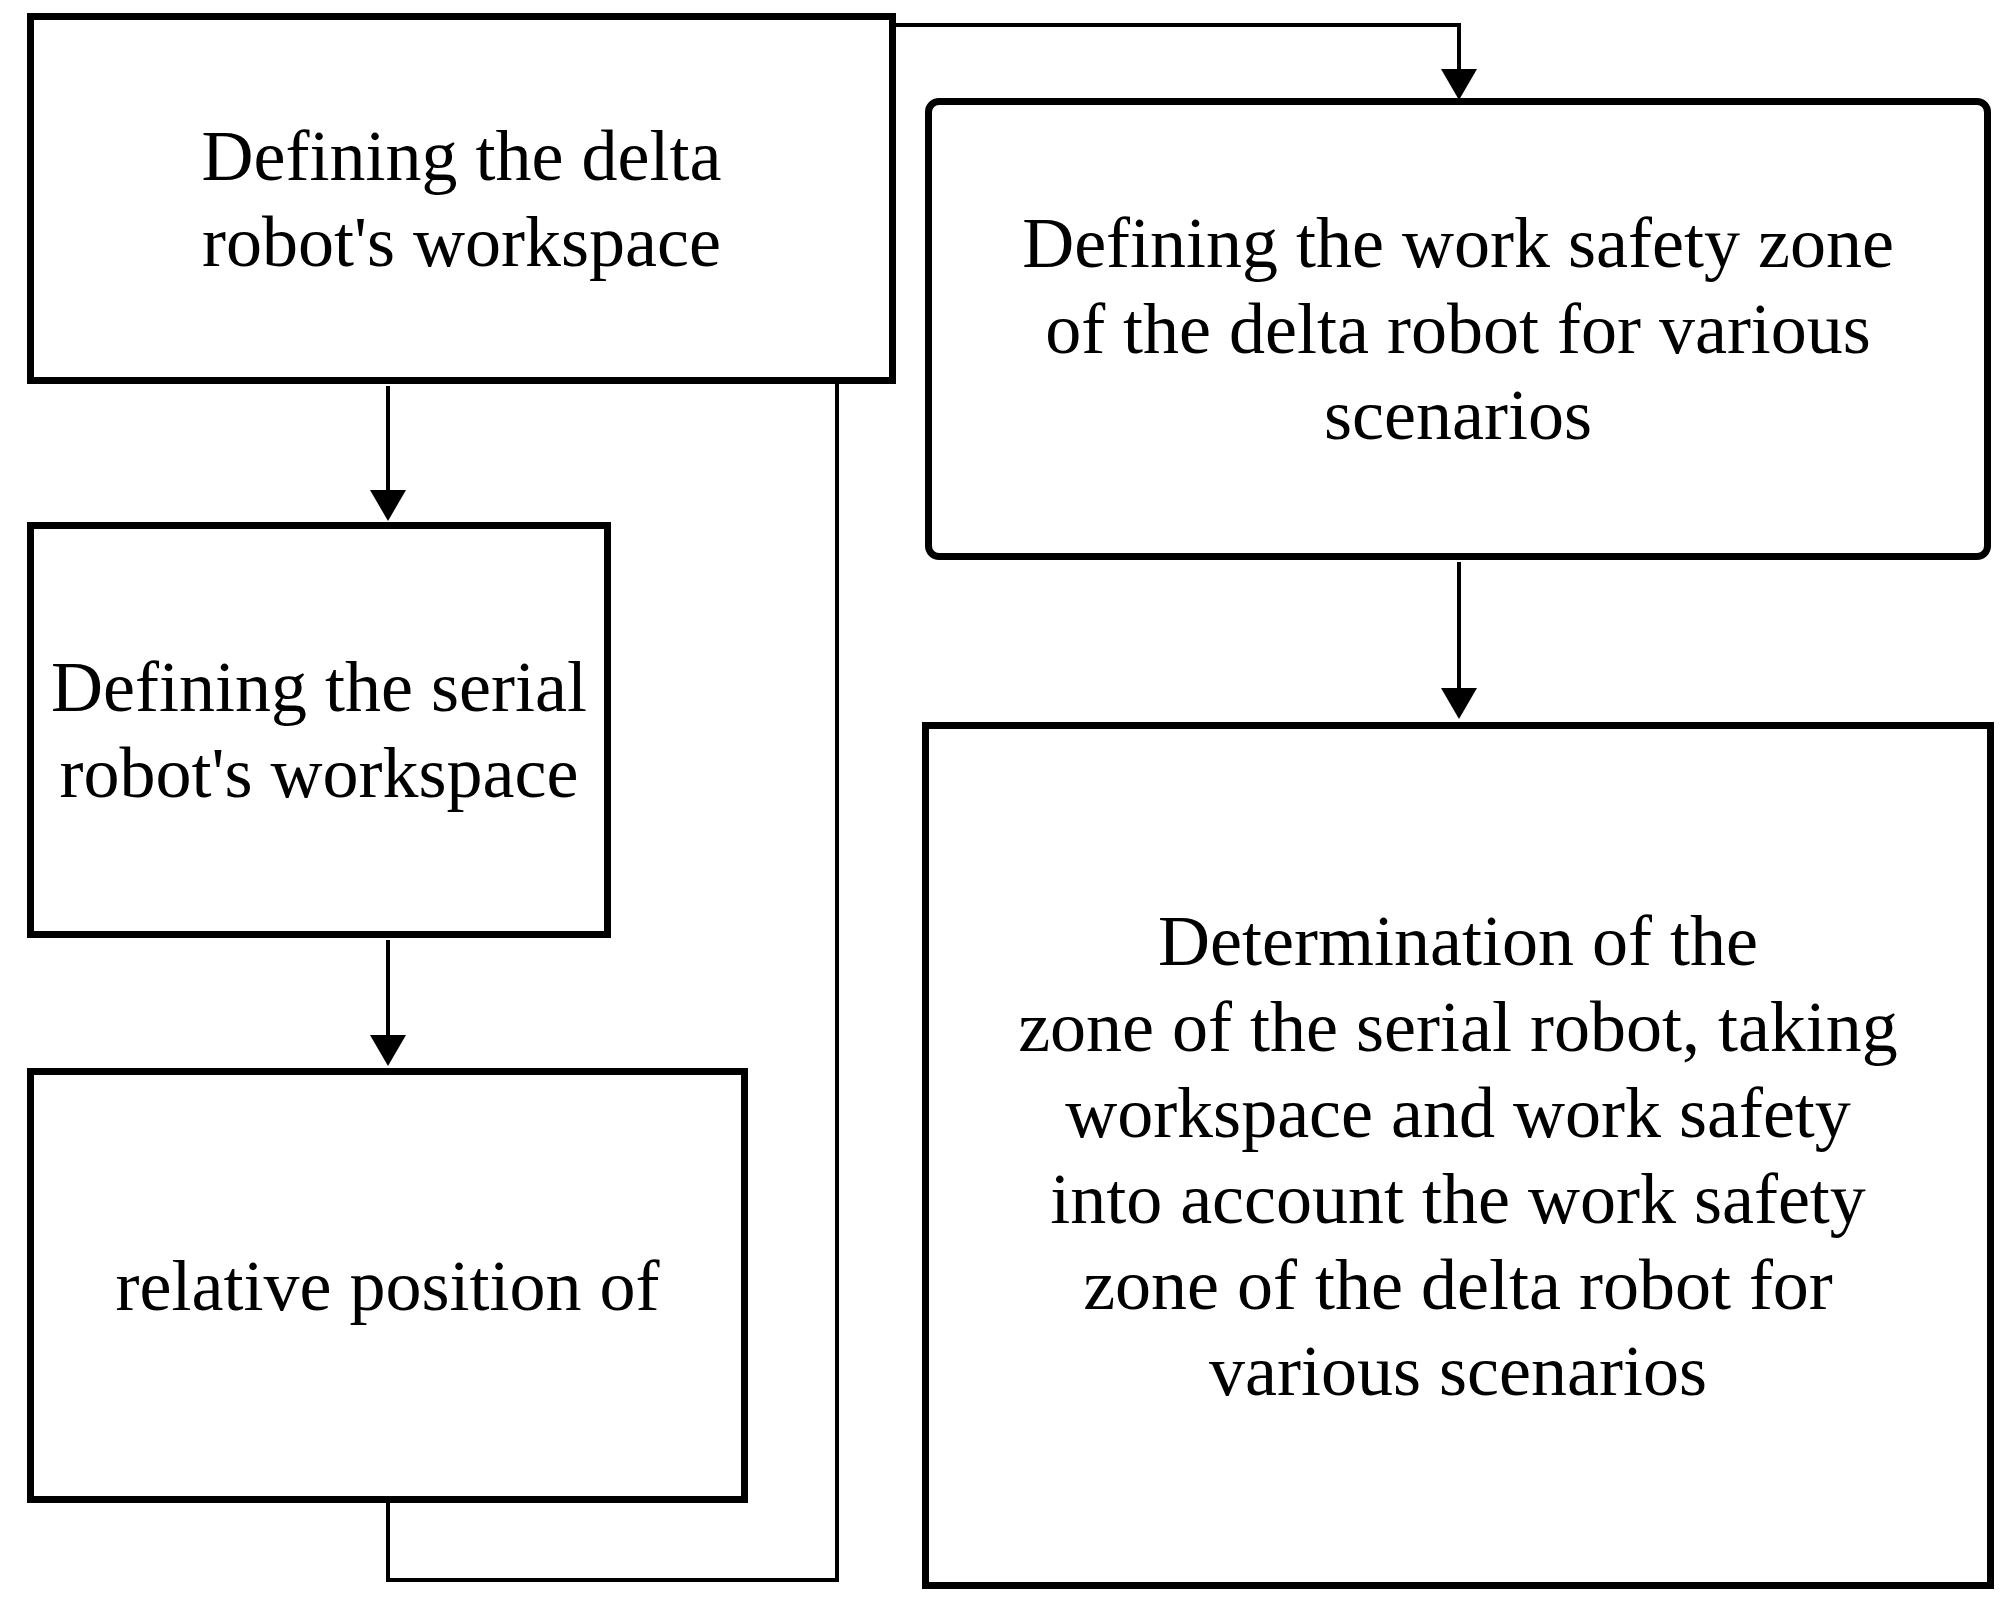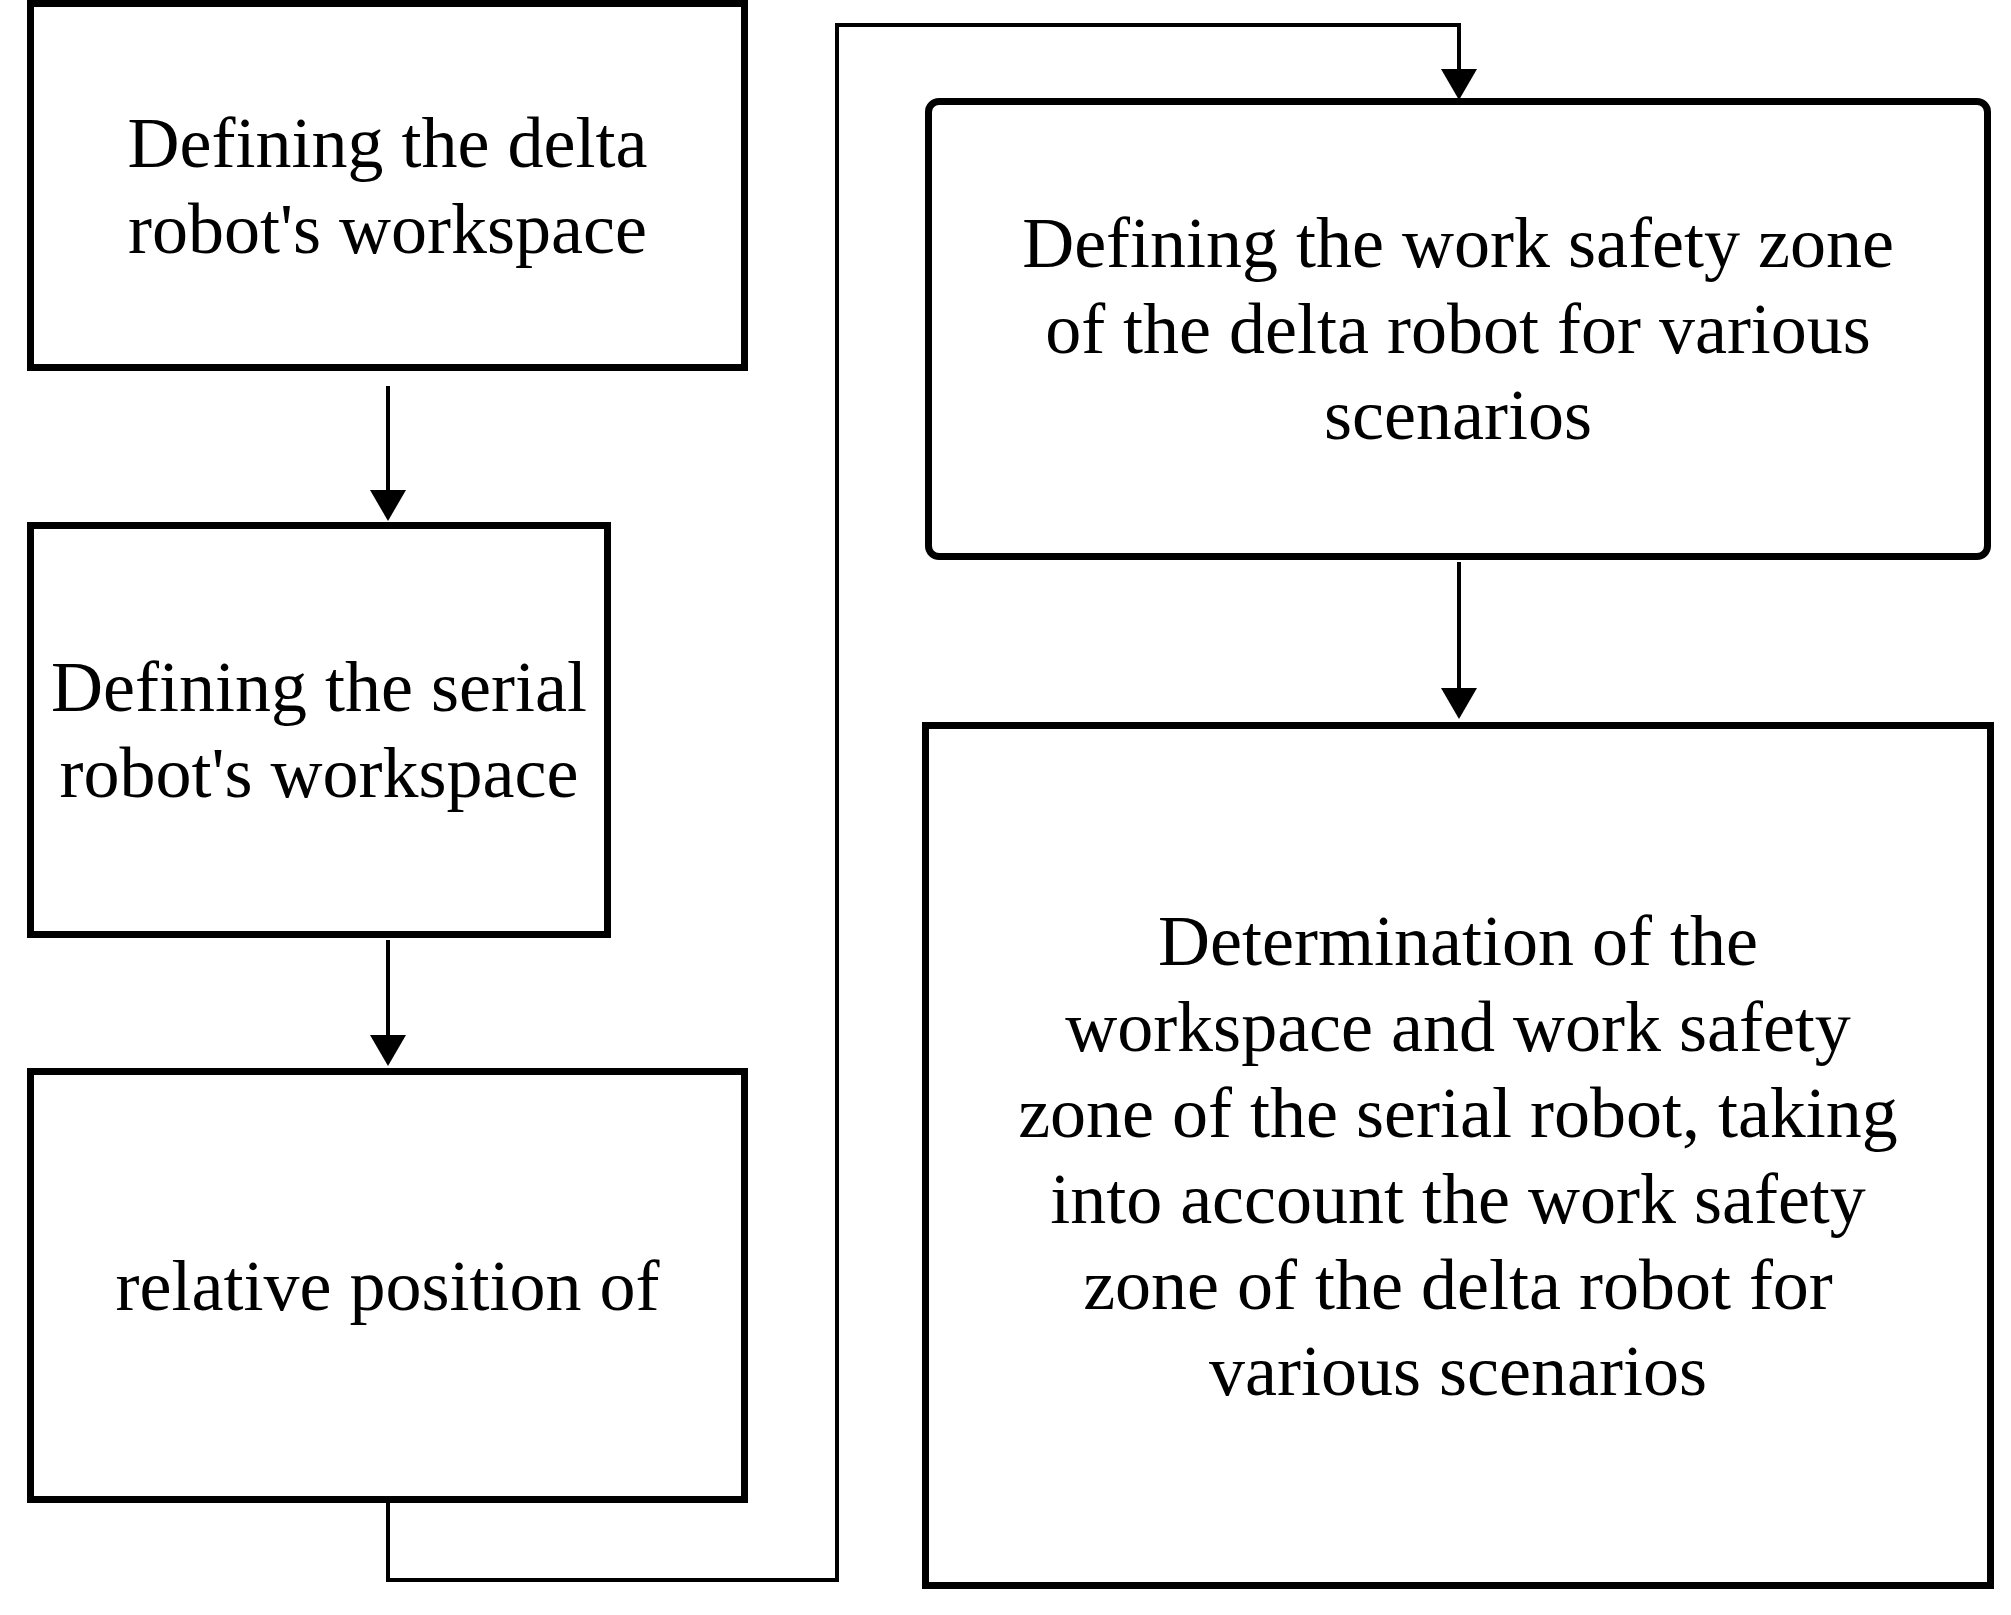--- a/index.html
+++ b/index.html
@@ -39,21 +39,21 @@
     background:var(--bg-color);
     display:flex;
     flex-direction:column;
     align-items:center;
     justify-content:center;
     text-align:center;
     font-size:72px;
     line-height:86px;
   }
   .flow-box .tline{display:block;white-space:nowrap;}
-  .box1{left:27px;top:0;width:721px;height:371px;}
+  .box1{left:27px;top:13px;width:869px;height:371px;}
   .box2{left:27px;top:522px;width:584px;height:416px;}
   .box3{left:27px;top:1068px;width:721px;height:435px;}
   .box4{left:925px;top:98px;width:1066px;height:462px;border-radius:14px;}
   .box5{left:922px;top:722px;width:1072px;height:867px;align-items:center;}
 </style>
 </head>
 <body>
 
 <div class="canvas">
 
@@ -95,20 +95,20 @@
   </div>
 
   <div class="flow-box box4">
     <span class="tline">Defining the work safety zone</span>
     <span class="tline">of the delta robot for various</span>
     <span class="tline">scenarios</span>
   </div>
 
   <div class="flow-box box5">
     <span class="tline">Determination of the</span>
+    <span class="tline">zone of the serial robot, taking</span>
     <span class="tline">workspace and work safety</span>
-    <span class="tline">zone of the serial robot, taking</span>
     <span class="tline">into account the work safety</span>
     <span class="tline">zone of the delta robot for</span>
     <span class="tline">various scenarios</span>
   </div>
 
 </div>
 
 </body></html>

